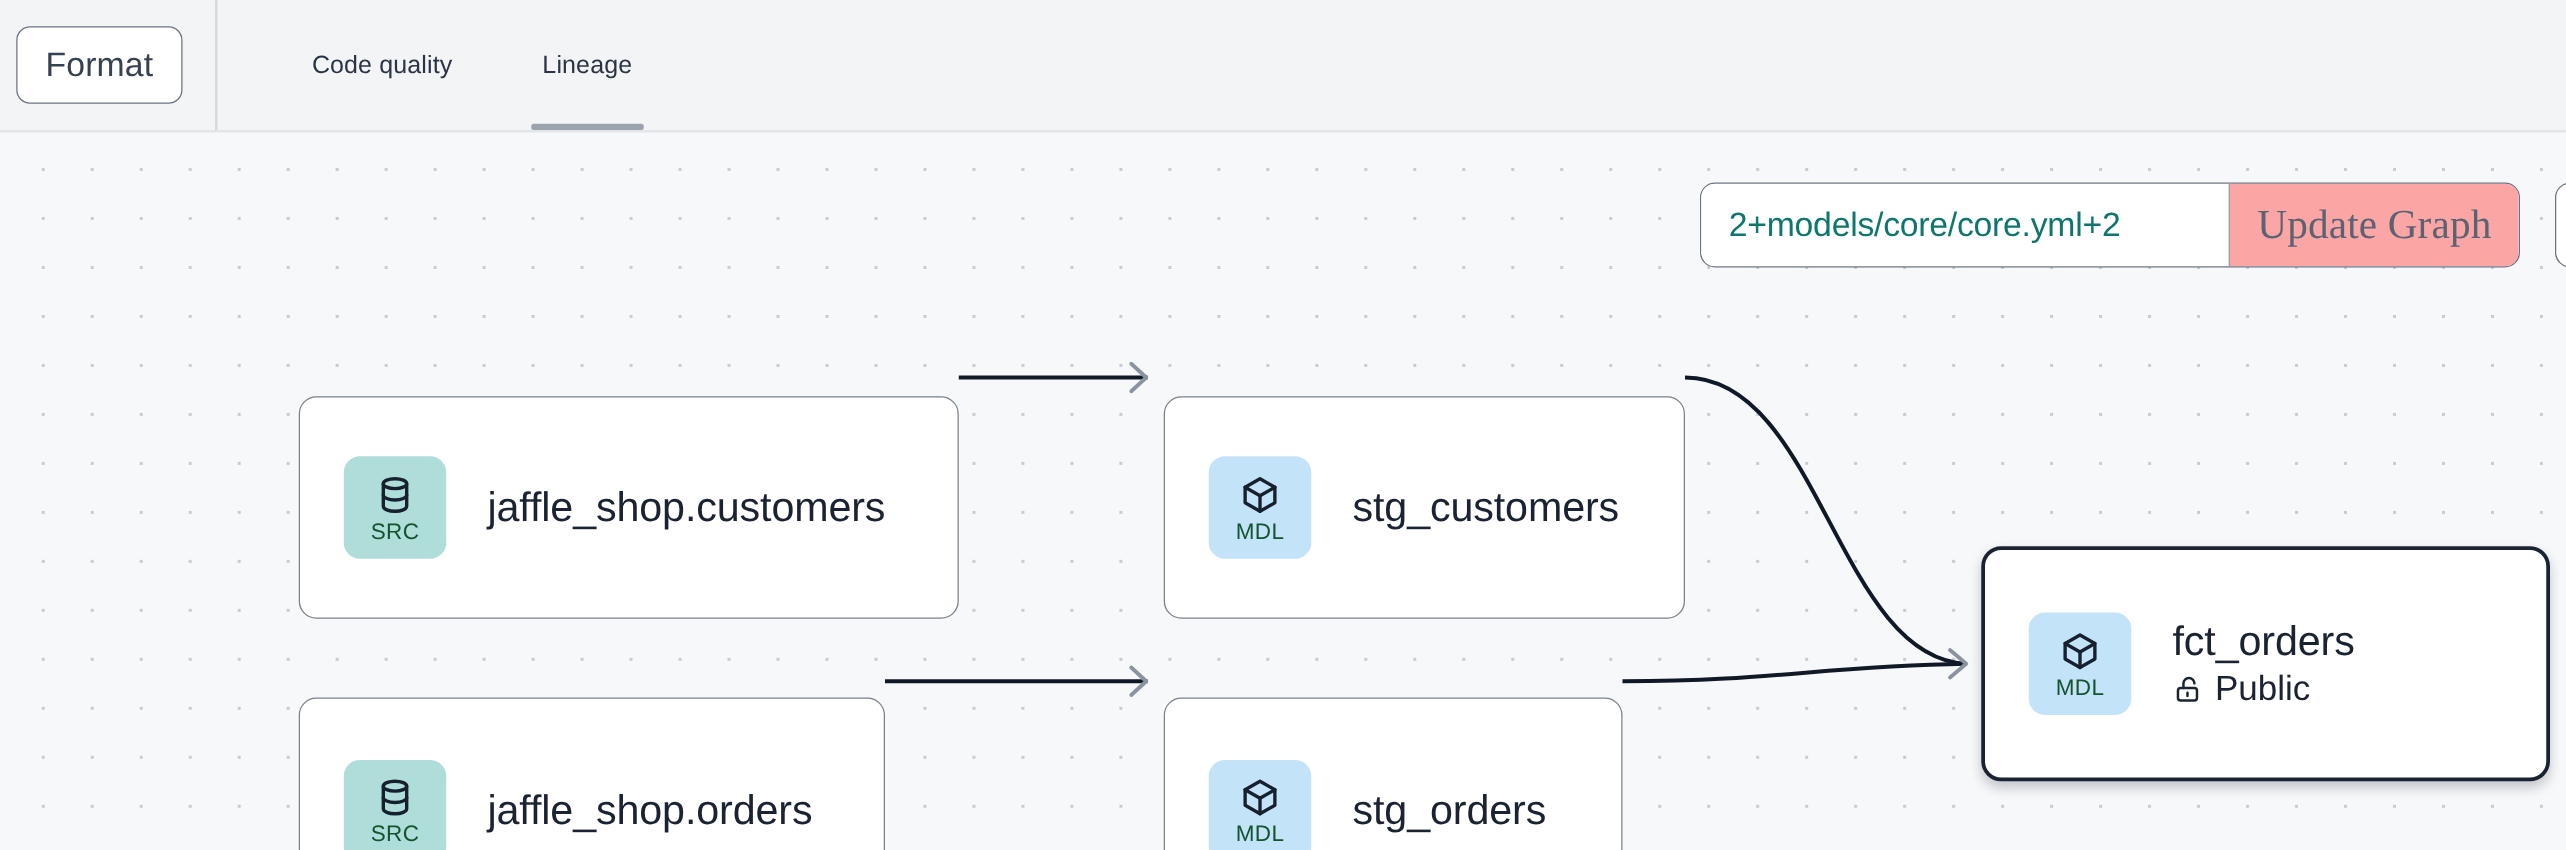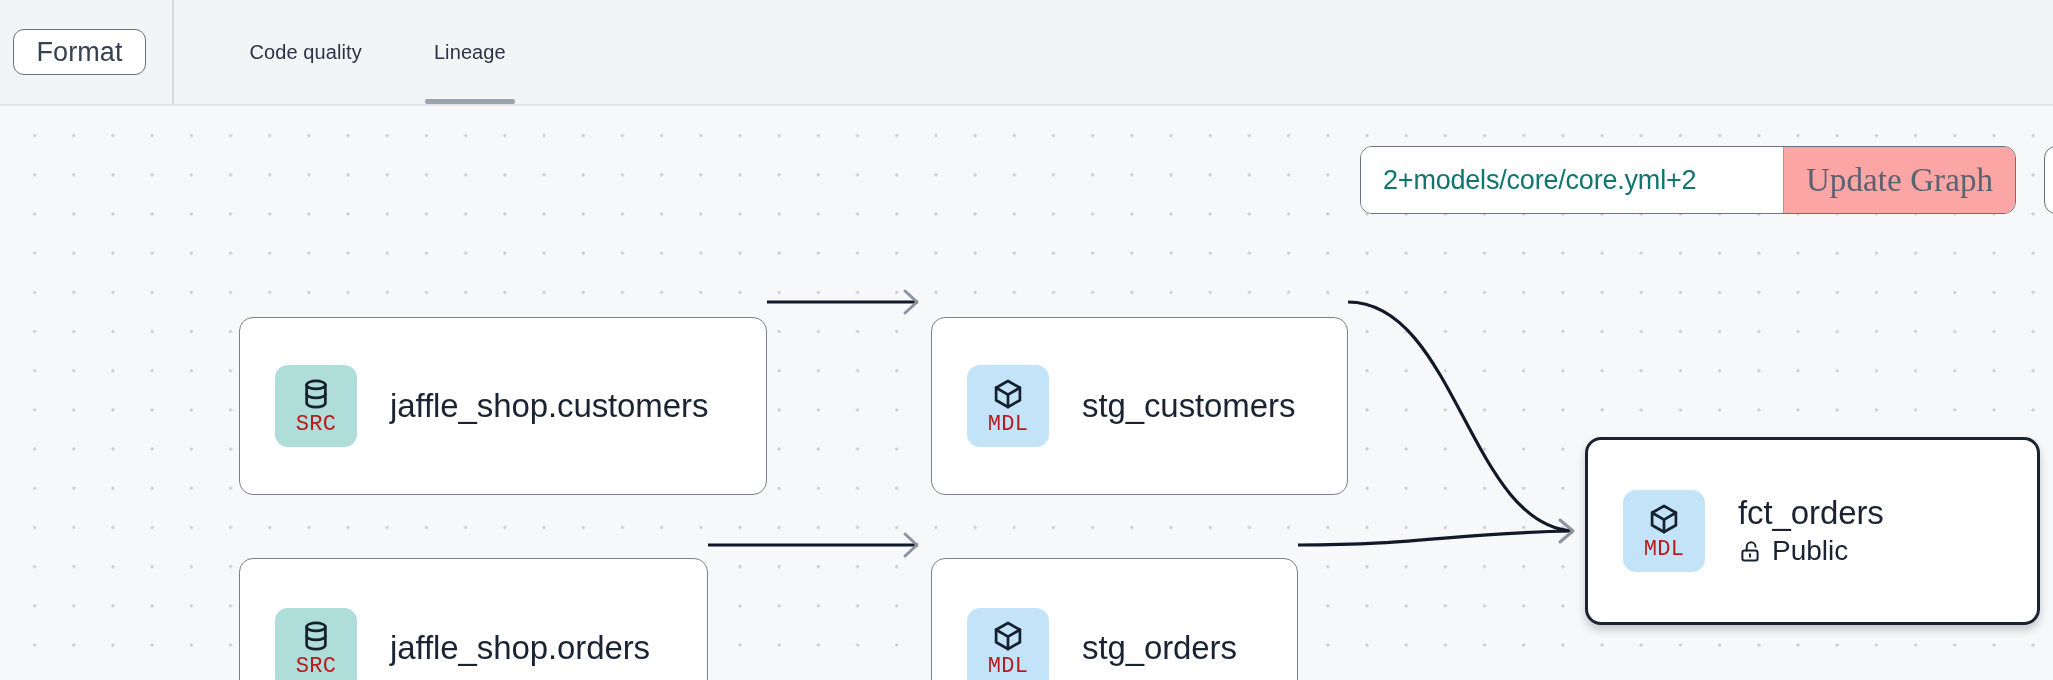--- a/index.html
+++ b/index.html
@@ -27,21 +27,21 @@
     width: 172px;
     height: 104px;
     display: flex;
     align-items: center;
     padding-left: 13px;
     background: #f3f4f6;
   }
 
   .format-button {
     width: 133px;
-    height: 46px;
+    height: 62px;
     background: #ffffff;
     border: 1.6px solid #6b7280;
     border-radius: 11px;
     color: #374151;
     font-size: 27px;
     display: flex;
     align-items: center;
     justify-content: center;
     cursor: pointer;
     letter-spacing: 0.1px;
@@ -134,26 +134,25 @@
     gap: 1px;
     flex: 0 0 auto;
   }
 
   .badge.src { background: #aeddda; }
   .badge.mdl { background: #c3e3f9; }
 
   .badge svg { display: block; }
 
   .badge-text {
-    font-size: 22px;
-    color: #b91c1c;
+    font-size: 18px;
+    color: #14532d;
     line-height: 1;
     letter-spacing: 0.3px;
     margin-top: 2px;
-    font-family: Liberation Mono, monospace;
   }
 
   .node-body {
     display: flex;
     flex-direction: column;
     gap: 4px;
   }
 
   .node-title {
     font-size: 33px;

